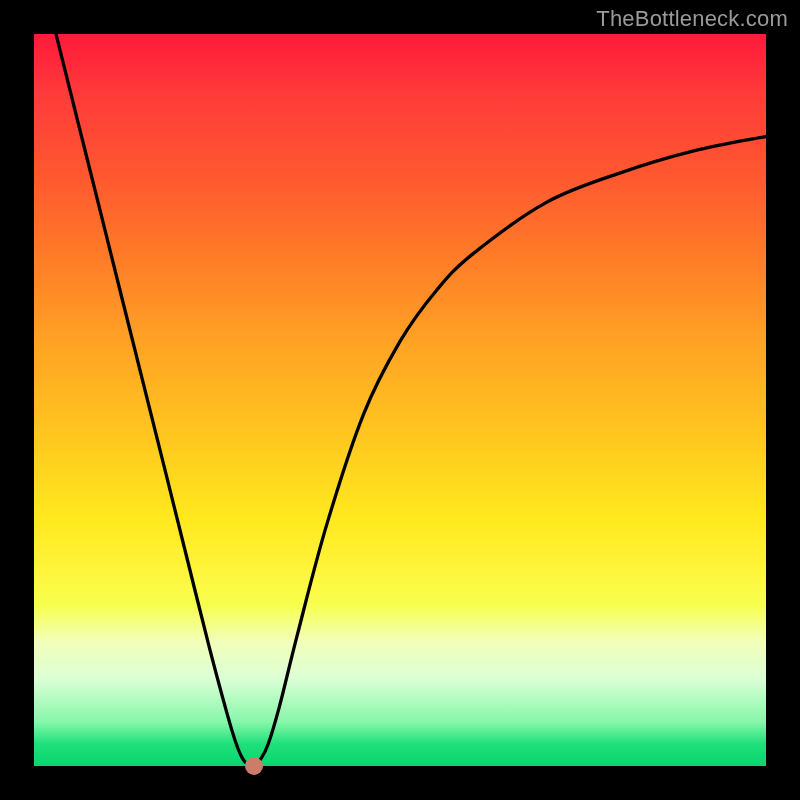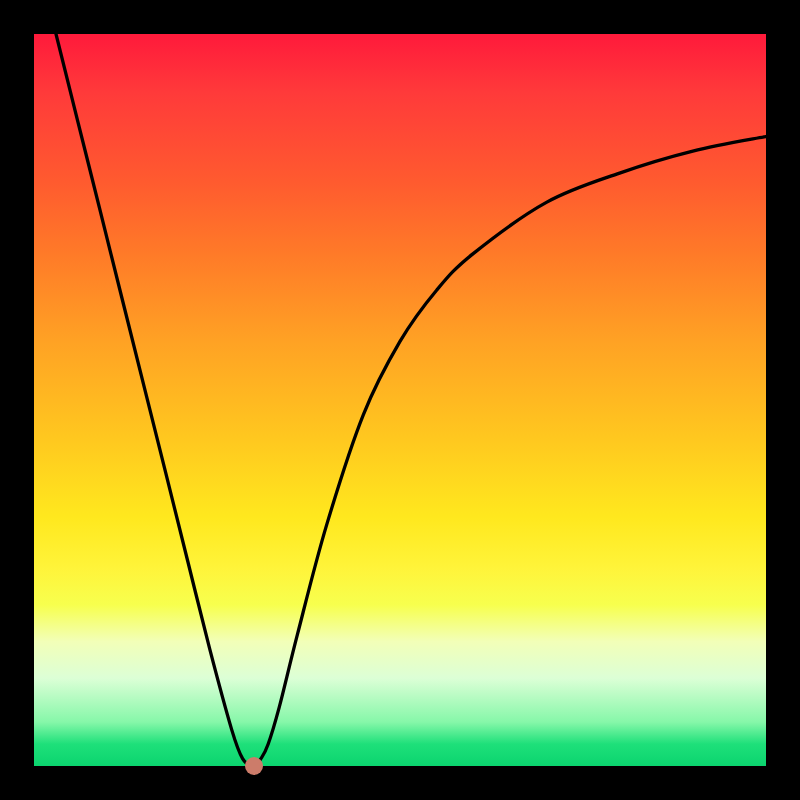--- a/index.html
+++ b/index.html
@@ -71,20 +71,21 @@
     height: 18px;
     border-radius: 50%;
     background: #cc7c6a;
     transform: translate(-50%, -50%);
   }
 </style>
 </head>
 <body>
 
 <div class="stage">
+  <div class="watermark">TheBottleneck.com</div>
 
   <div class="plot">
     <svg class="curve" viewBox="0 0 732 732" preserveAspectRatio="none">
       <path id="curve-path" d="M 22.0 0.0 C 25.6 14.6, 36.6 58.6, 43.9 87.8 C 51.2 117.1, 58.6 146.4, 65.9 175.7 C 73.2 205.0, 80.5 234.2, 87.8 263.5 C 95.2 292.8, 102.5 322.1, 109.8 351.4 C 117.1 380.6, 124.4 409.9, 131.8 439.2 C 139.1 468.5, 146.4 497.8, 153.7 527.0 C 161.0 556.3, 168.4 586.8, 175.7 614.9 C 183.0 642.9, 192.2 677.1, 197.6 695.4 C 203.1 713.7, 205.0 718.6, 208.6 724.7 C 212.3 730.8, 216.5 732.0, 219.6 732.0 C 222.7 732.0, 224.5 728.3, 226.9 724.7 C 229.4 721.0, 231.2 718.6, 234.2 710.0 C 237.3 701.5, 240.3 691.7, 245.2 673.4 C 250.1 655.1, 255.6 630.7, 263.5 600.2 C 271.4 569.7, 281.8 527.0, 292.8 490.4 C 303.8 453.8, 317.2 411.1, 329.4 380.6 C 341.6 350.1, 353.8 328.2, 366.0 307.4 C 378.2 286.7, 390.4 270.8, 402.6 256.2 C 414.8 241.6, 420.9 234.2, 439.2 219.6 C 457.5 205.0, 488.0 181.8, 512.4 168.4 C 536.8 154.9, 561.2 147.6, 585.6 139.1 C 610.0 130.5, 634.4 123.2, 658.8 117.1 C 683.2 111.0, 719.8 104.9, 732.0 102.5"></path>
     </svg>
     <div class="dot" id="marker-dot" style="left: 219.6px; top: 732px;"></div>
   </div>
 </div>
 
 </body></html>

